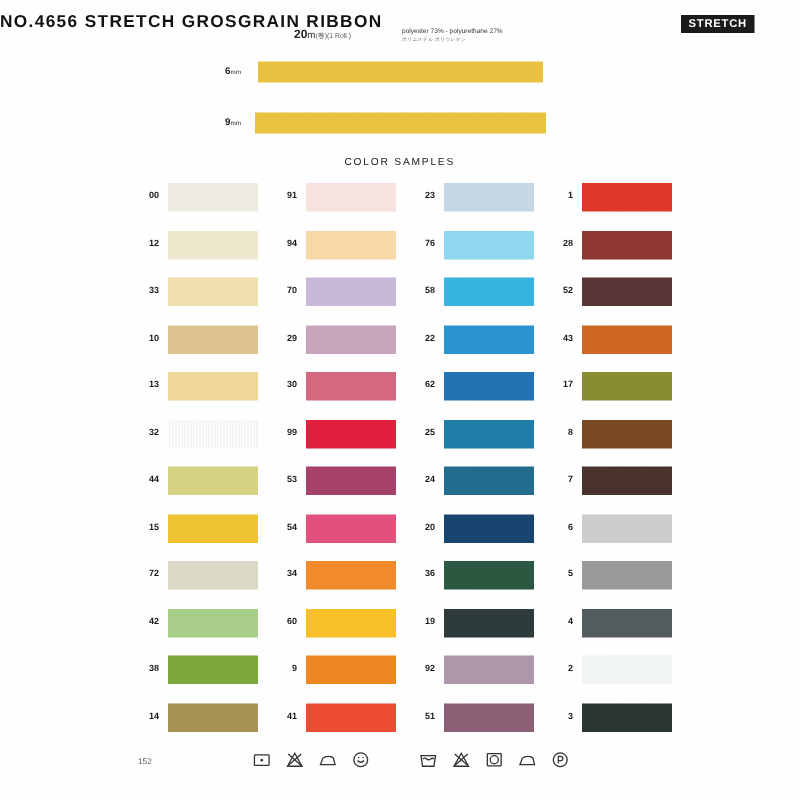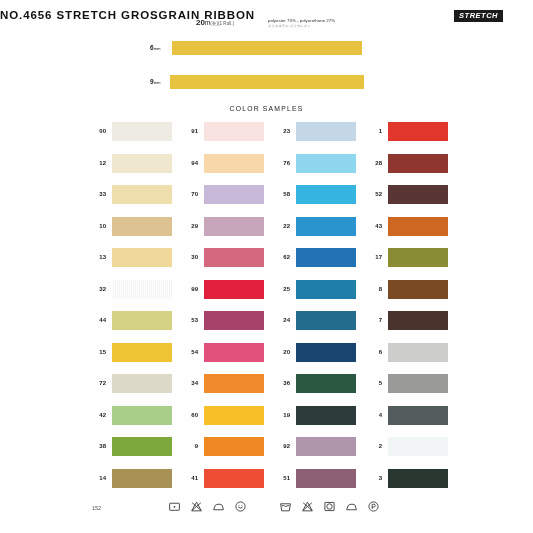--- a/index.html
+++ b/index.html
@@ -39,21 +39,20 @@
     letter-spacing: 0.9px;
     color: #111;
     white-space: nowrap;
   }
   .stretch-badge {
     position: absolute;
     right: 30px;
     top: 1px;
     background: #1b1b1b;
     color: #fff;
-    font-style: italic;
     font-weight: bold;
     font-size: 7.5px;
     letter-spacing: 0.5px;
     padding: 2px 5px 2px 5px;
     line-height: 1;
   }
   .subline {
     position: absolute;
     top: 16px;
     left: 0; right: 0;

